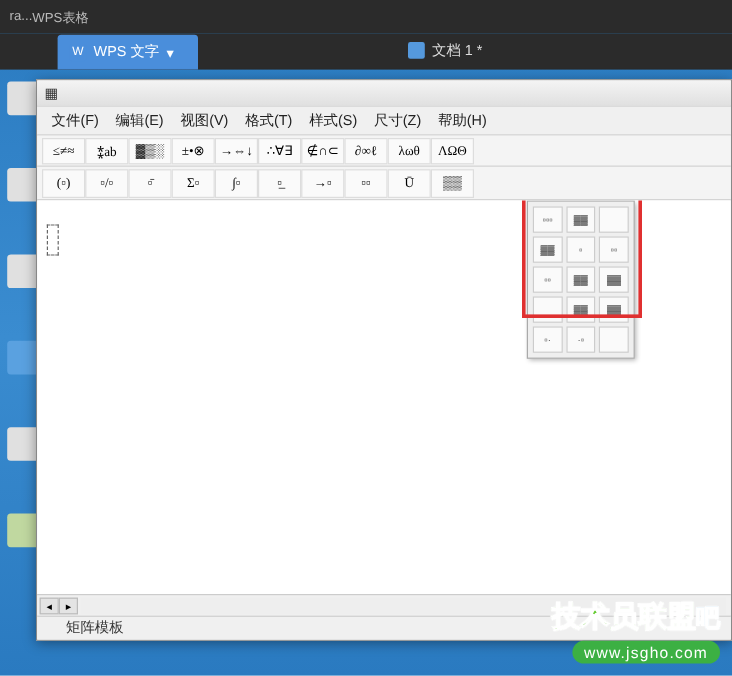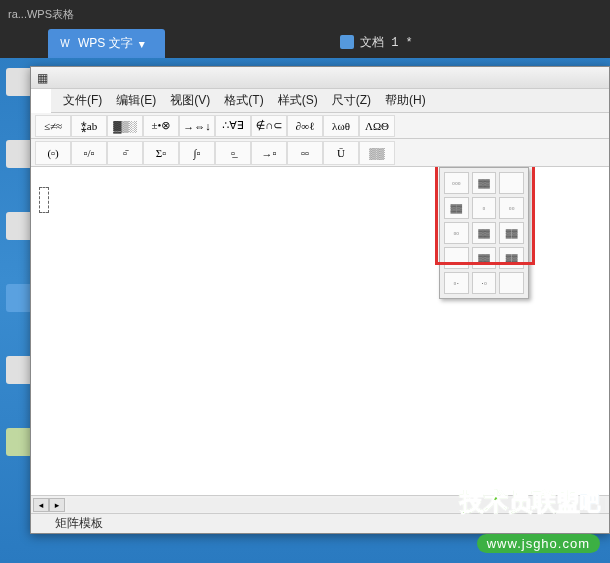--- a/index.html
+++ b/index.html
@@ -24,21 +24,20 @@
 }
 .active-tab {
   background: #4a8edb; color: #fff; padding: 6px 20px 6px 10px;
   border-radius: 3px 3px 0 0; display: flex; align-items: center; gap: 6px;
   font-size: 12px;
 }
 .doc-tab {
   position: absolute; top: 28px; left: 340px; height: 28px;
   display: flex; align-items: center; color: #ddd; gap: 6px;
   font-size: 12px;
-  font-family: Liberation Mono, monospace;
 }
 .desktop-icons {
   position: absolute; left: 0; top: 60px; width: 40px;
   display: flex; flex-direction: column; gap: 30px; padding: 8px 4px;
 }
 .desktop-icon {
   width: 32px; height: 42px; display: flex; flex-direction: column;
   align-items: center; color: #fff; font-size: 9px;
 }
 .desktop-icon .ico {
@@ -51,21 +50,21 @@
   box-shadow: 0 2px 10px rgba(0,0,0,0.4);
   display: flex; flex-direction: column;
 }
 .titlebar {
   height: 22px; background: linear-gradient(#f4f4f4, #e0e0e0);
   border-bottom: 1px solid #ccc; display: flex; align-items: center;
   padding: 0 6px; gap: 6px; font-size: 12px; color: #333;
 }
 .menubar {
   height: 24px; background: #f0f0f0; border-bottom: 1px solid #ccc;
-  display: flex; align-items: center; padding: 0 6px; gap: 2px; margin-left: 20px;
+  display: flex; align-items: center; padding: 0 6px; gap: 2px;
 }
 .menu-item {
   padding: 3px 6px; cursor: default; font-size: 12px; color: #222;
 }
 .toolbar {
   height: 26px; background: #f4f4f4; border-bottom: 1px solid #ccc;
   display: flex; align-items: center; padding: 0 4px; gap: 0;
 }
 .toolbar2 {
   height: 28px; background: #f4f4f4; border-bottom: 1px solid #ccc;
@@ -121,21 +120,21 @@
 }
 .watermark .line1 {
   font-size: 24px; font-weight: bold;
   color: #66cc33;
   -webkit-text-stroke: 1px #fff;
   text-shadow: 0 0 2px #fff, 0 0 2px #fff;
 }
 .watermark .line1 .suffix { color: #3399dd; font-size: 20px; }
 .watermark .line2 {
   background: #3cb043; color: #fff; font-size: 13px;
-  padding: 2px 10px; border-radius: 10px; margin-top: 16px;
+  padding: 2px 10px; border-radius: 10px; margin-top: 4px;
   display: inline-block; letter-spacing: 1px;
 }
 .w-icon { display:inline-block; width:14px; height:14px; background:#4a8edb; color:#fff; font-size:10px; text-align:center; line-height:14px; border-radius:2px; }
 .doc-icon { display:inline-block; width:14px; height:14px; background:#5599dd; border-radius:2px; }
 </style>
 </head>
 <body>
 
 <div class="taskbar">
   <span class="taskbar-item">ra...</span>

